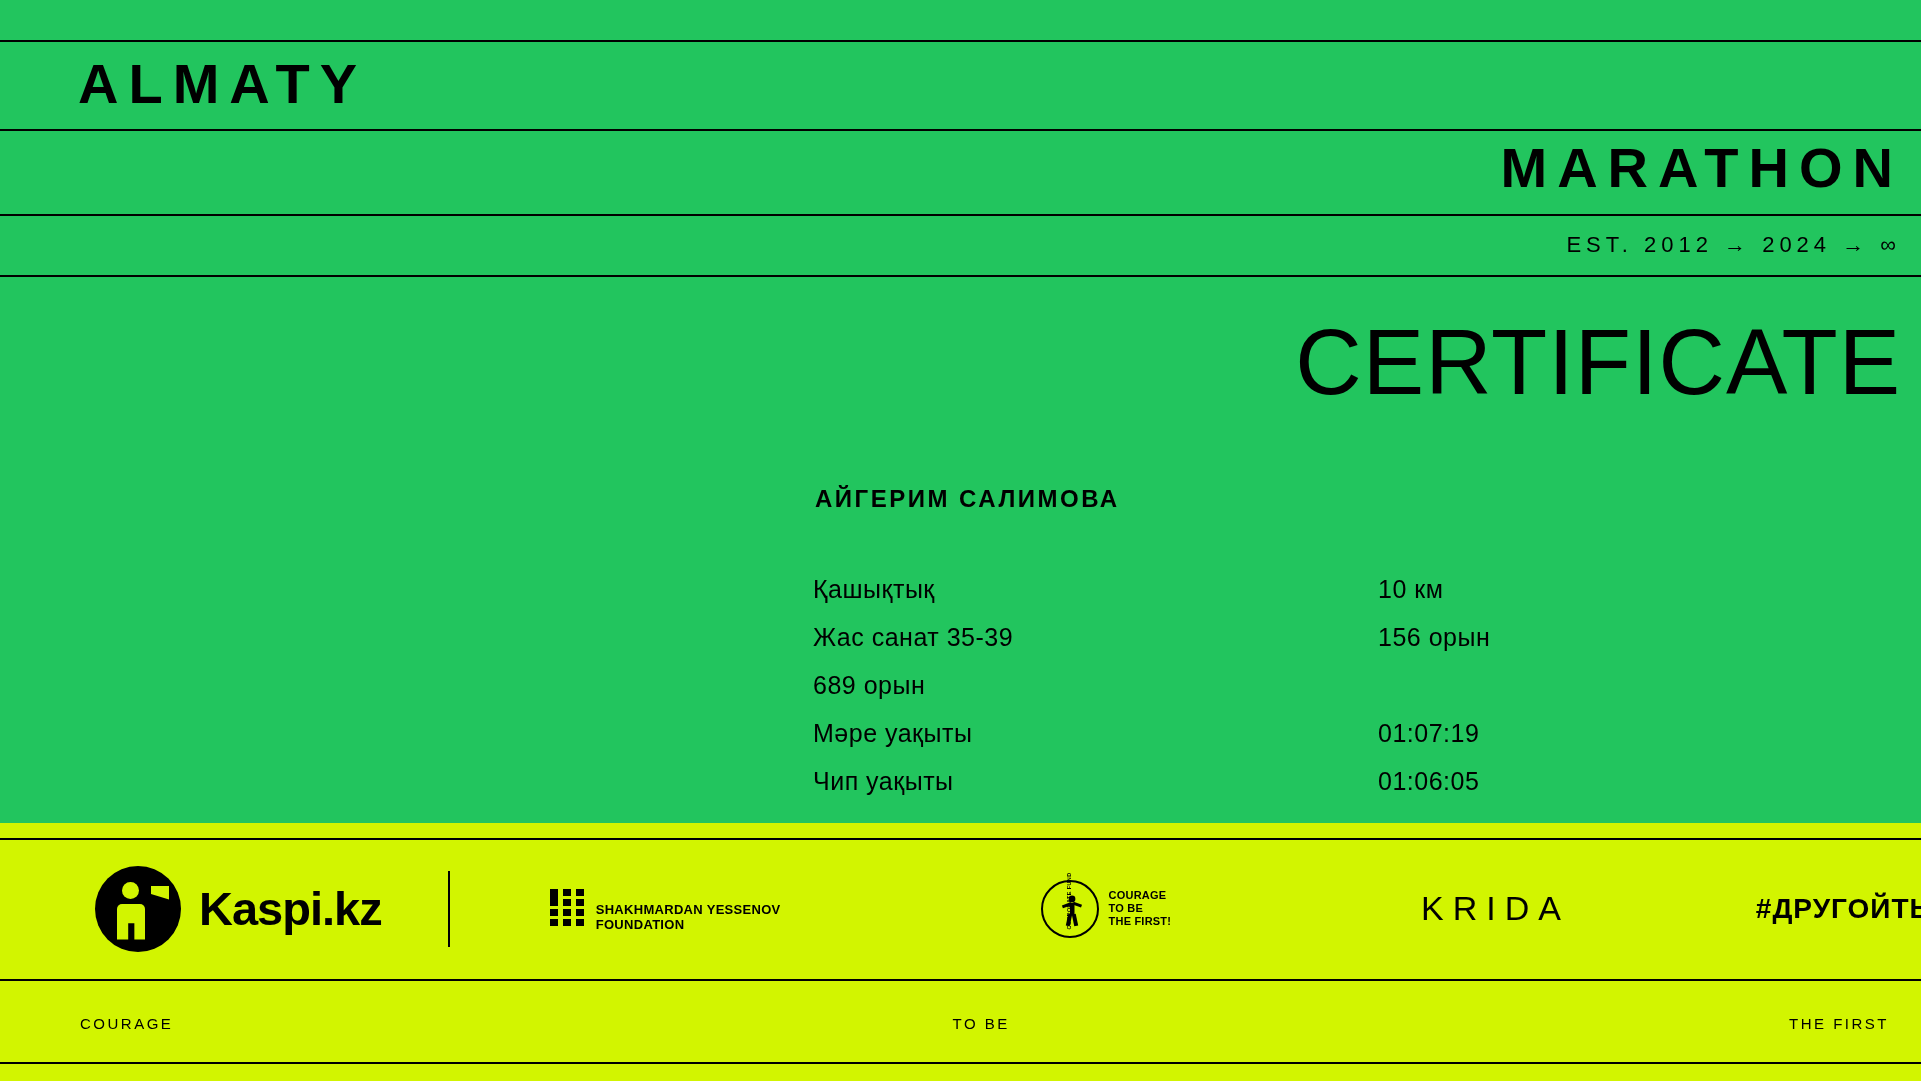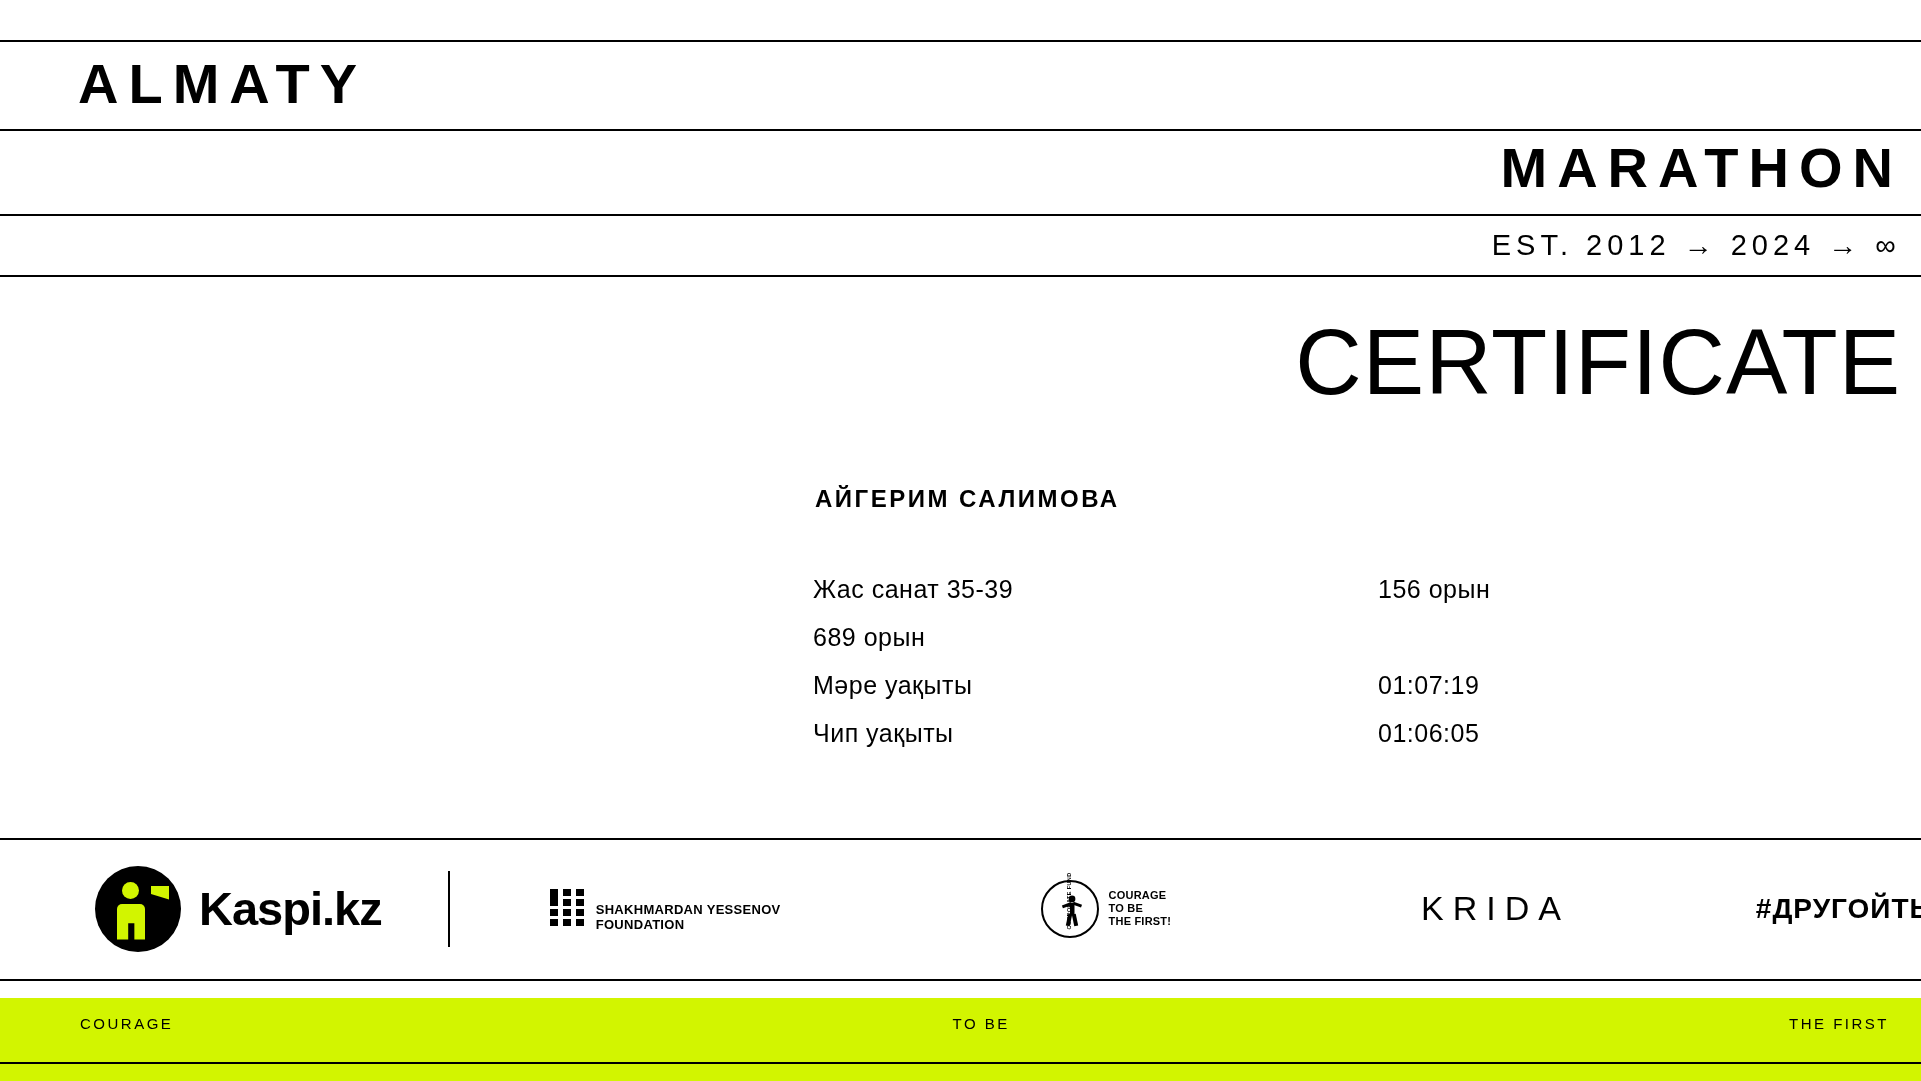--- a/index.html
+++ b/index.html
@@ -7,22 +7,22 @@
     width: 1921px;
     height: 1081px;
     background: #d2f500;
     font-family: "Liberation Sans", sans-serif;
     color: #000;
     overflow: hidden;
   }
   .certificate {
     position: relative;
     width: 1921px;
-    height: 998px;
-    background: #ffffff;
+    height: 823px;
+    background: #22c55e;
   }
 
   
   .rule {
     position: absolute;
     left: 0;
     width: 1921px;
     height: 2px;
     background: #000;
   }
@@ -51,21 +51,21 @@
     top: 132px;
     font-size: 56px;
     font-weight: 700;
     letter-spacing: 10px;
     line-height: 72px;
   }
   .hdr-est {
     position: absolute;
     right: 20px;
     top: 228px;
-    font-size: 29px;
+    font-size: 22px;
     font-weight: 500;
     letter-spacing: 5px;
     line-height: 34px;
   }
 
   
   .title {
     position: absolute;
     right: 20px;
     top: 312px;
@@ -276,20 +276,24 @@
 
   <div class="hdr-almaty">ALMATY</div>
   <div class="hdr-marathon">MARATHON</div>
   <div class="hdr-est">EST. 2012 → 2024 → ∞</div>
 
   <div class="title">CERTIFICATE</div>
 
   <div class="athlete-name">АЙГЕРИМ САЛИМОВА</div>
 
   <div class="results">
+    <div class="result-row">
+      <div class="result-label">Қашықтық</div>
+      <div class="result-value">10 км</div>
+    </div>
     <div class="result-row">
       <div class="result-label">Жас санат 35-39</div>
       <div class="result-value">156 орын</div>
     </div>
     <div class="result-row">
       <div class="result-value">689 орын</div>
     </div>
     <div class="result-row">
       <div class="result-label">Мәре уақыты</div>
       <div class="result-value">01:07:19</div>

